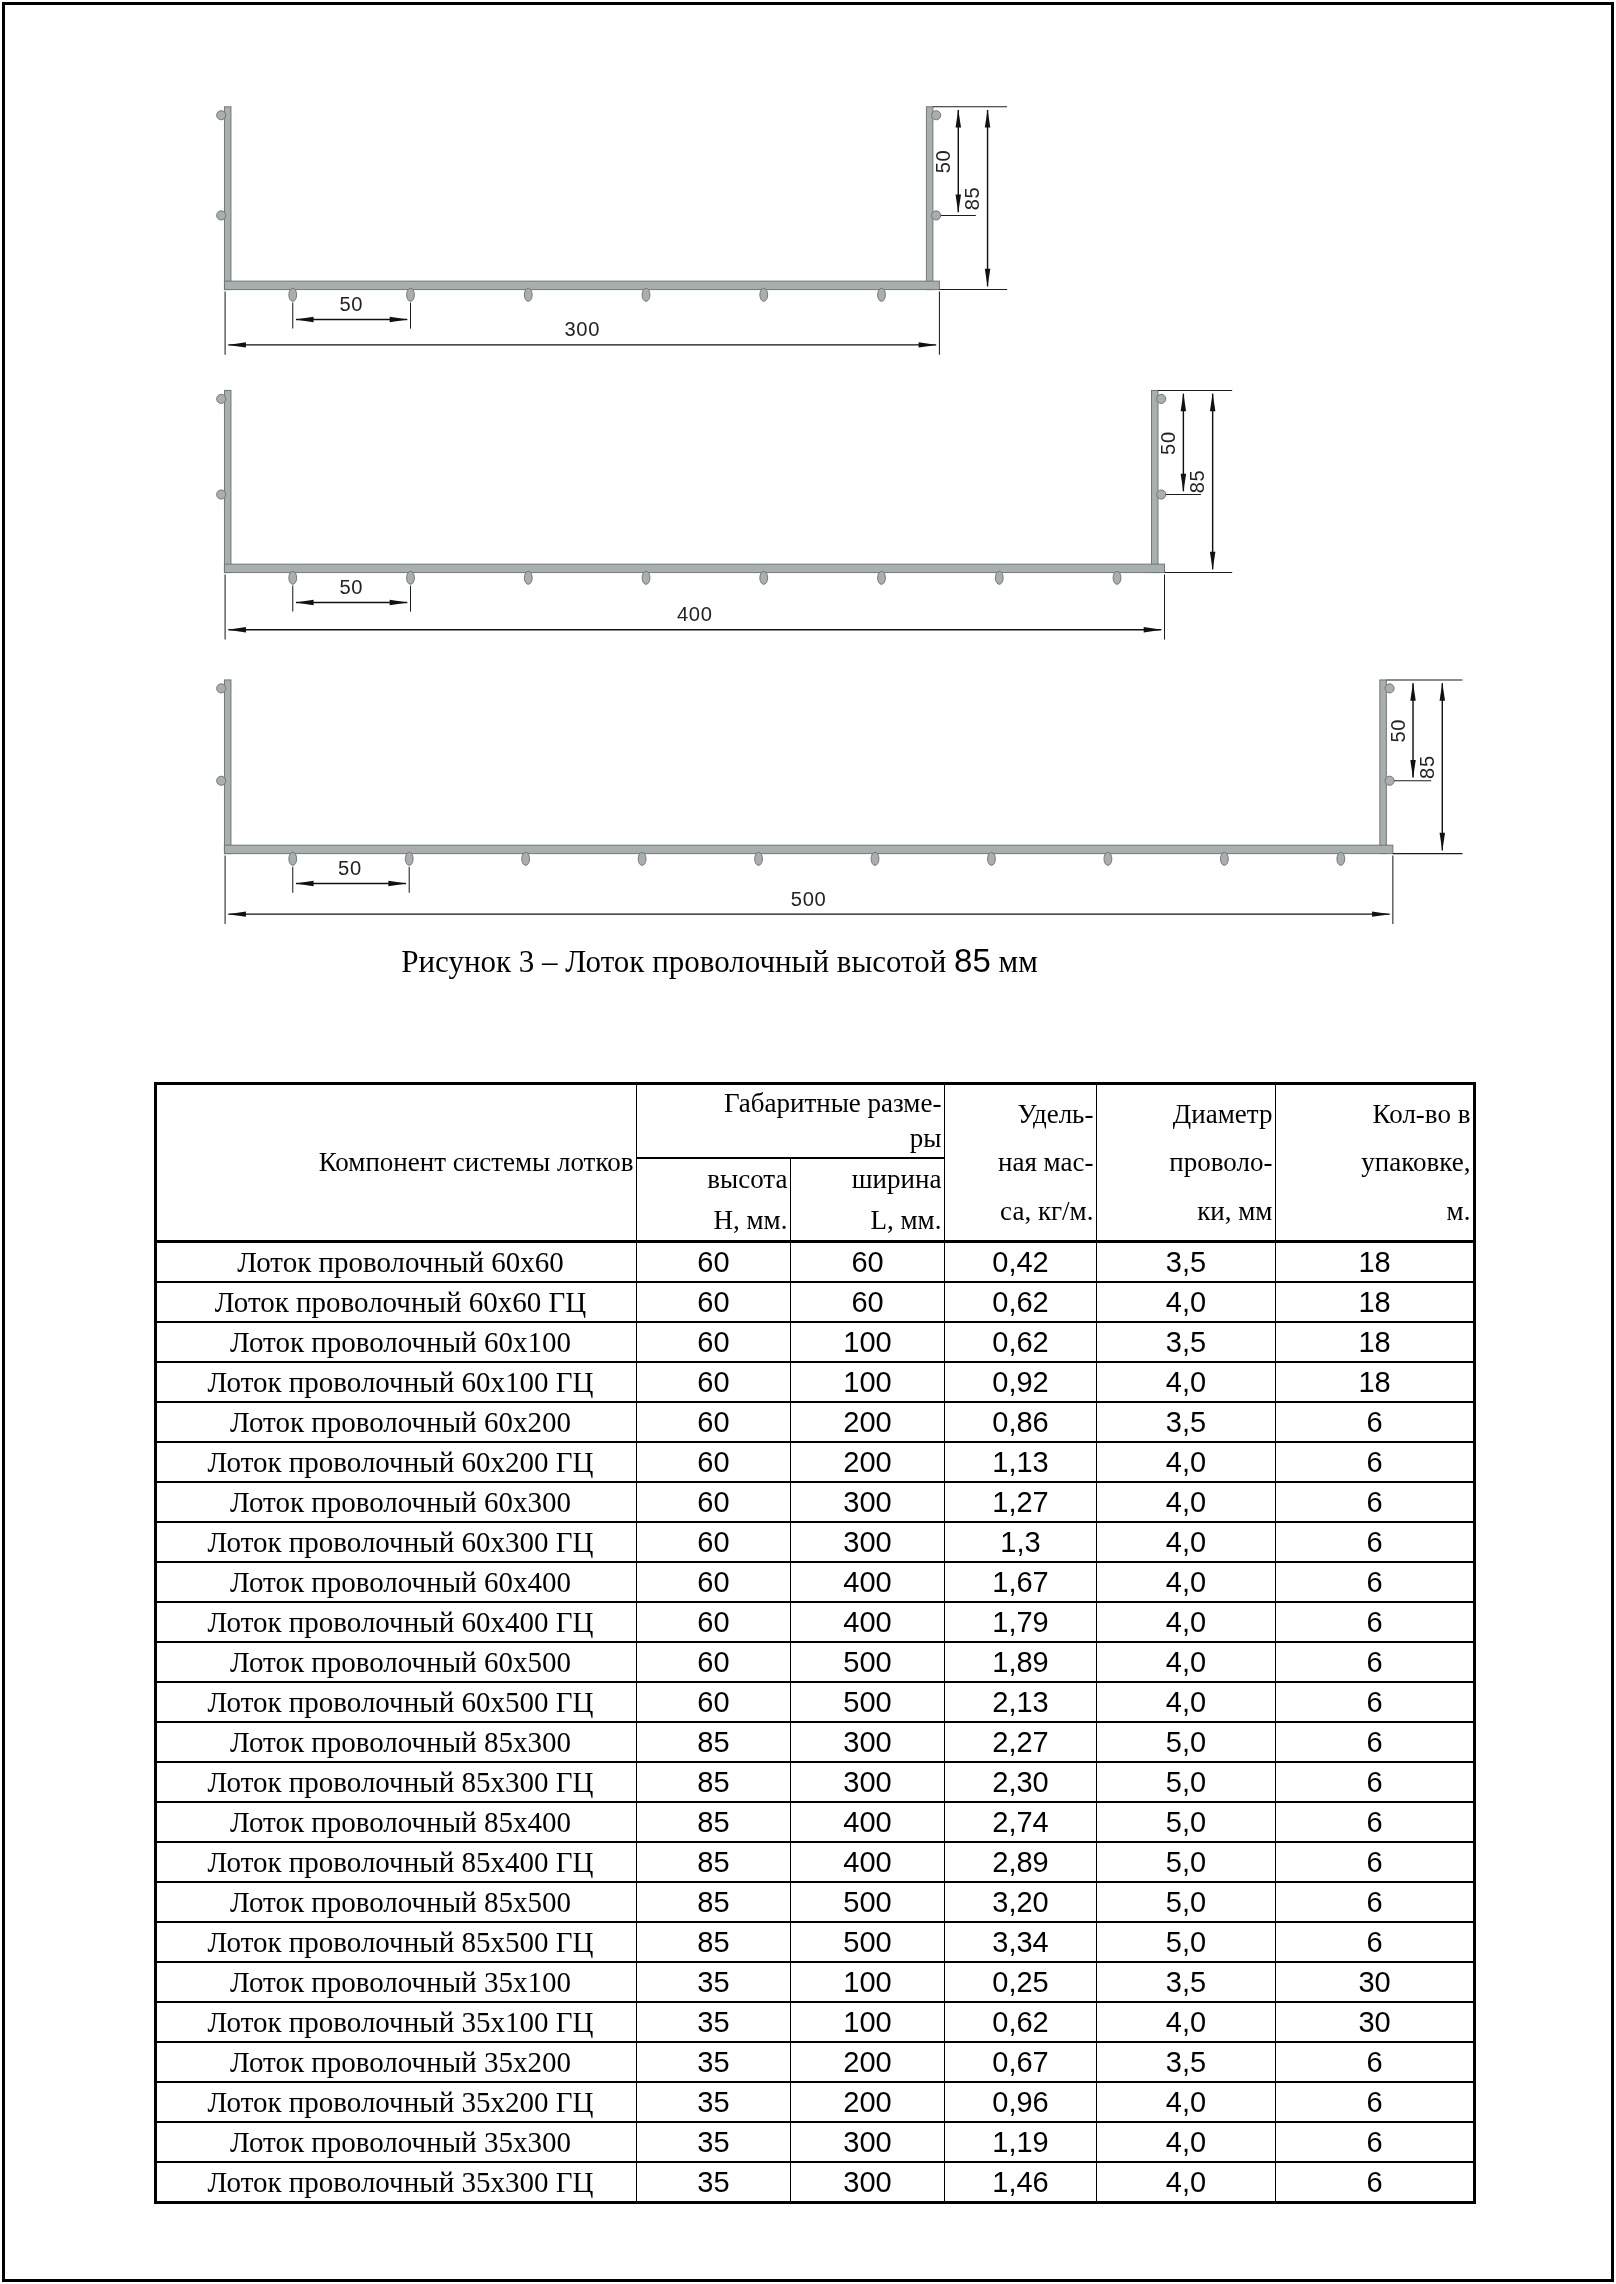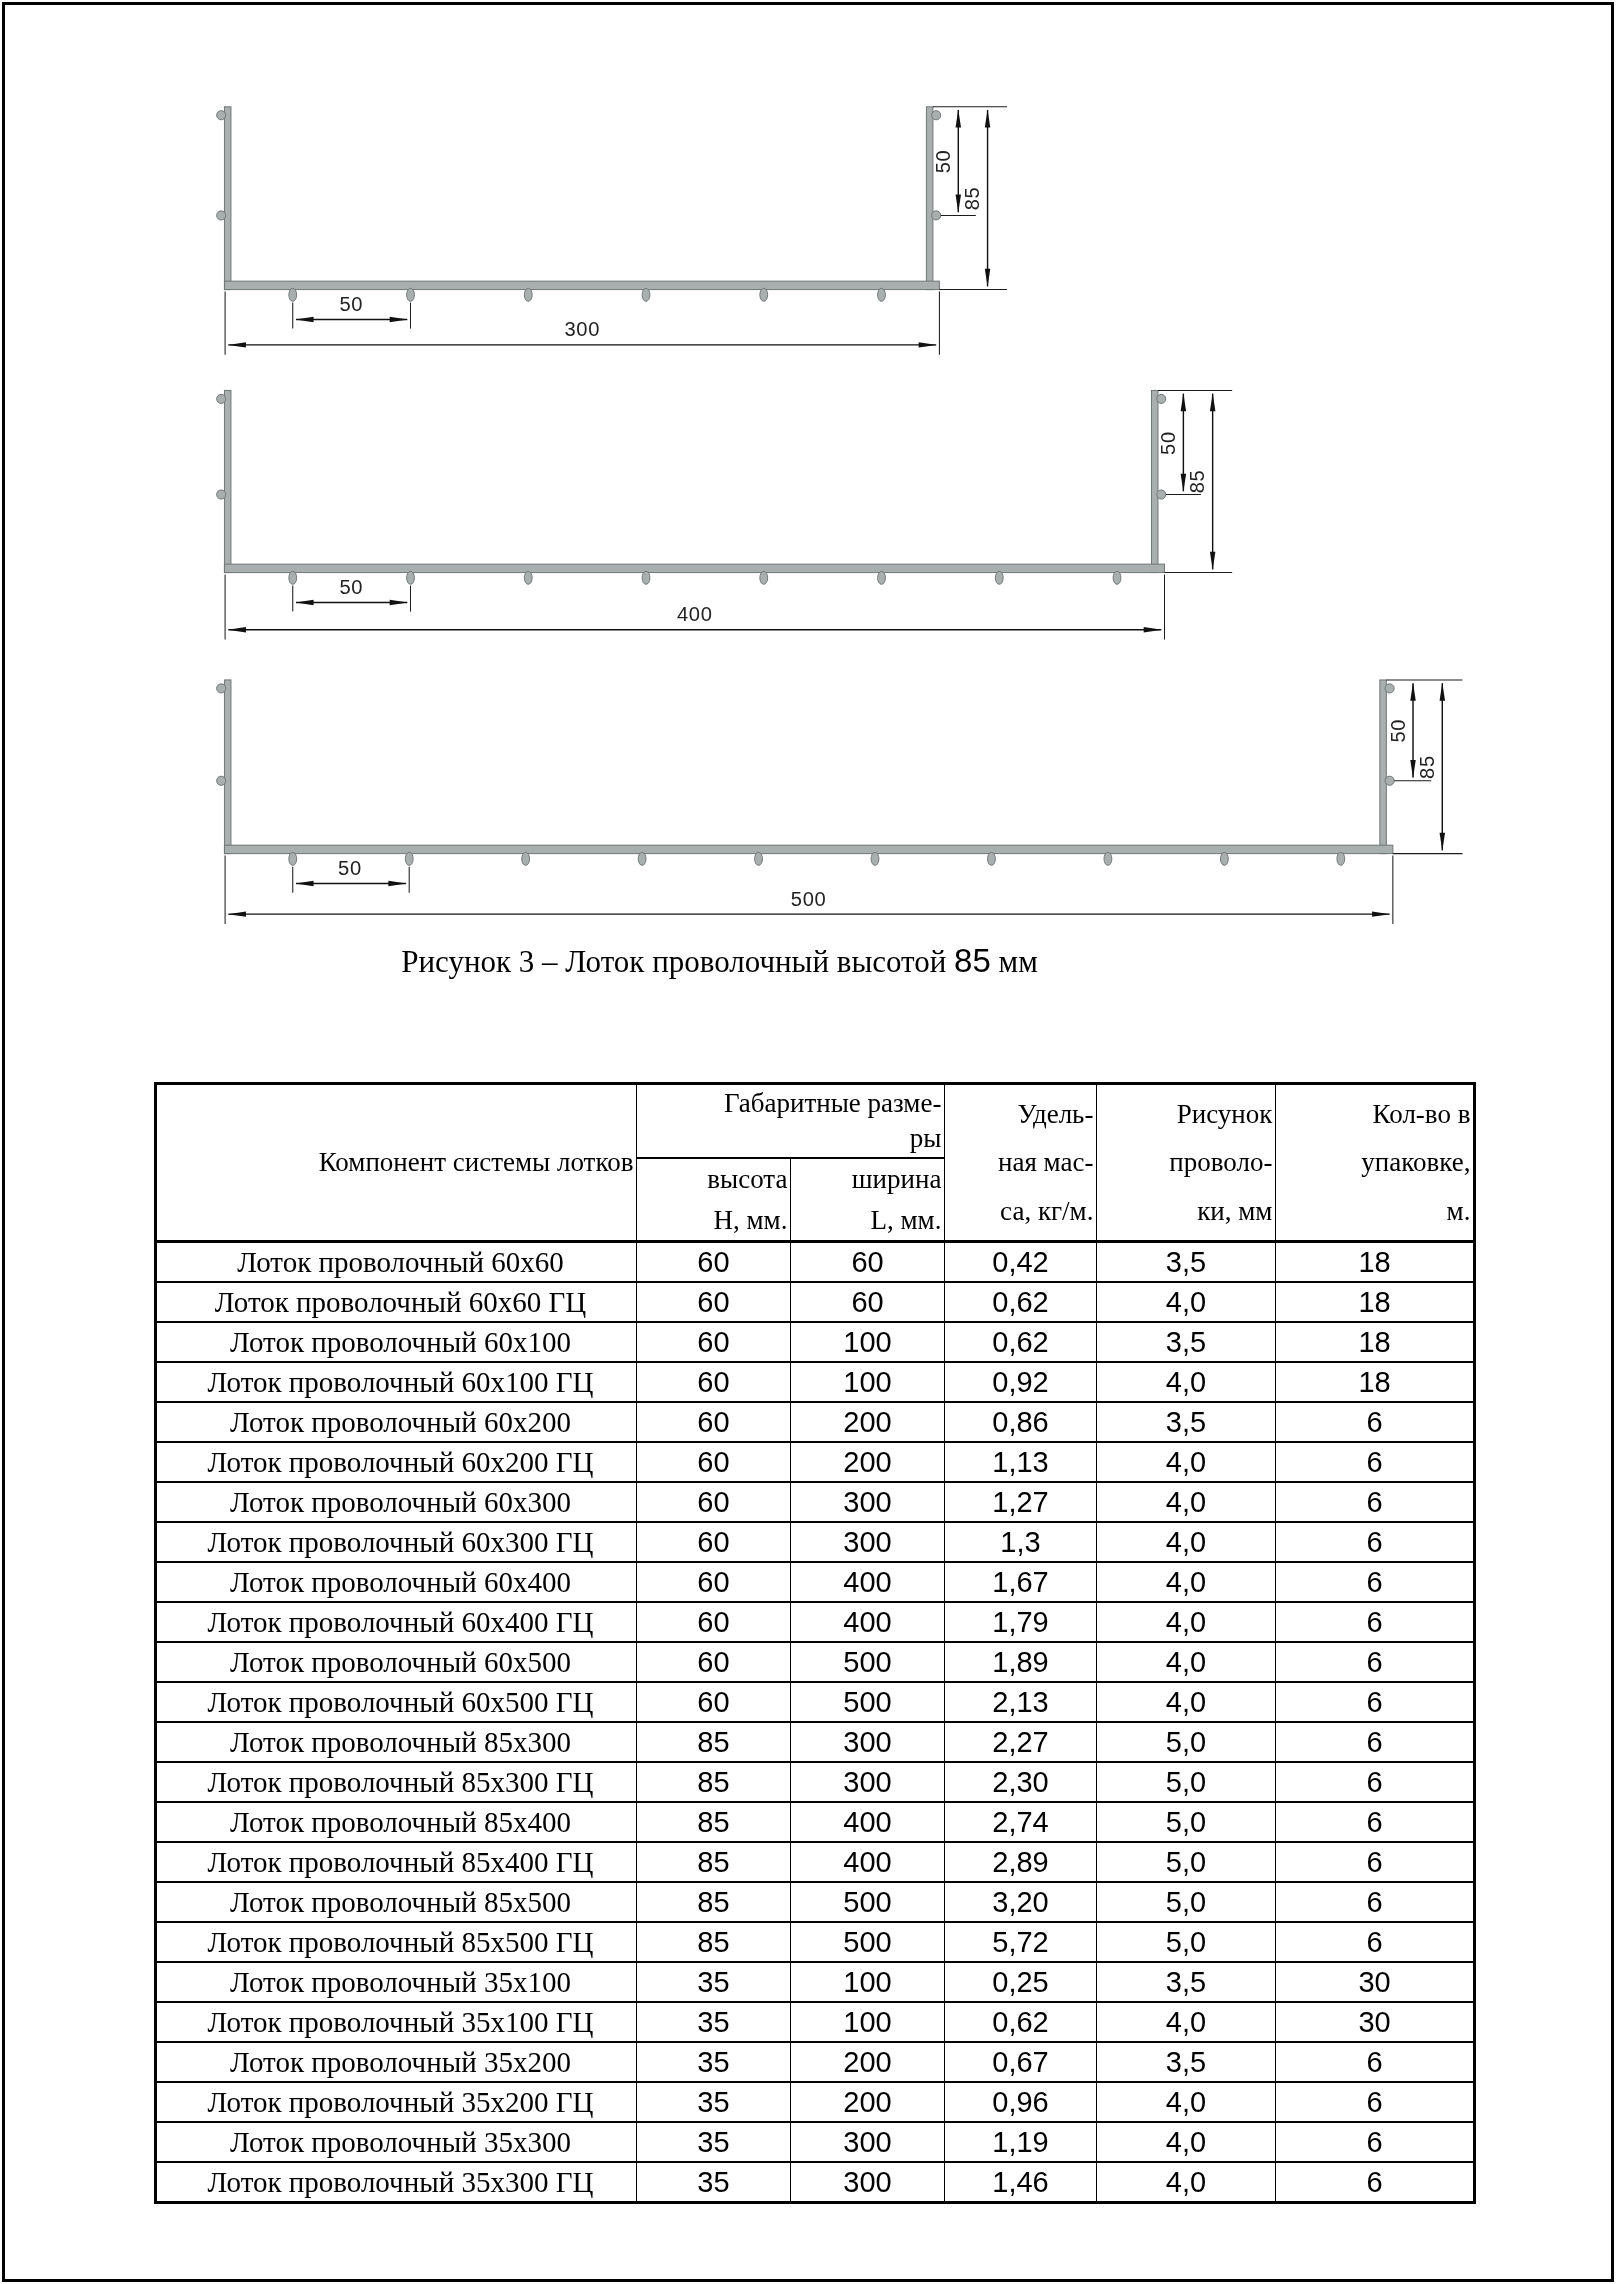--- a/index.html
+++ b/index.html
@@ -190,21 +190,21 @@
         <th colspan="2" class="group">
           <div>Габаритные разме-</div>
           <div>ры</div>
         </th>
         <th rowspan="2" class="span3">
           <div>Удель-</div>
           <div>ная мас-</div>
           <div>са, кг/м.</div>
         </th>
         <th rowspan="2" class="span3">
-          <div>Рисунок</div>
+          <div>Диаметр</div>
           <div>проволо-</div>
           <div>ки, мм</div>
         </th>
         <th rowspan="2" class="span3">
           <div>Кол-во в</div>
           <div>упаковке,</div>
           <div>м.</div>
         </th>
       </tr>
       <tr class="tier2">
@@ -352,21 +352,21 @@
           <td class="c-num">85</td>
           <td class="c-num">500</td>
           <td class="c-num">3,20</td>
           <td class="c-num">5,0</td>
           <td class="c-num">6</td>
         </tr>
         <tr>
           <td class="c-name">Лоток проволочный 85х500 ГЦ</td>
           <td class="c-num">85</td>
           <td class="c-num">500</td>
-          <td class="c-num">5,72</td>
+          <td class="c-num">3,34</td>
           <td class="c-num">5,0</td>
           <td class="c-num">6</td>
         </tr>
         <tr>
           <td class="c-name">Лоток проволочный 35х100</td>
           <td class="c-num">35</td>
           <td class="c-num">100</td>
           <td class="c-num">0,25</td>
           <td class="c-num">3,5</td>
           <td class="c-num">30</td>

